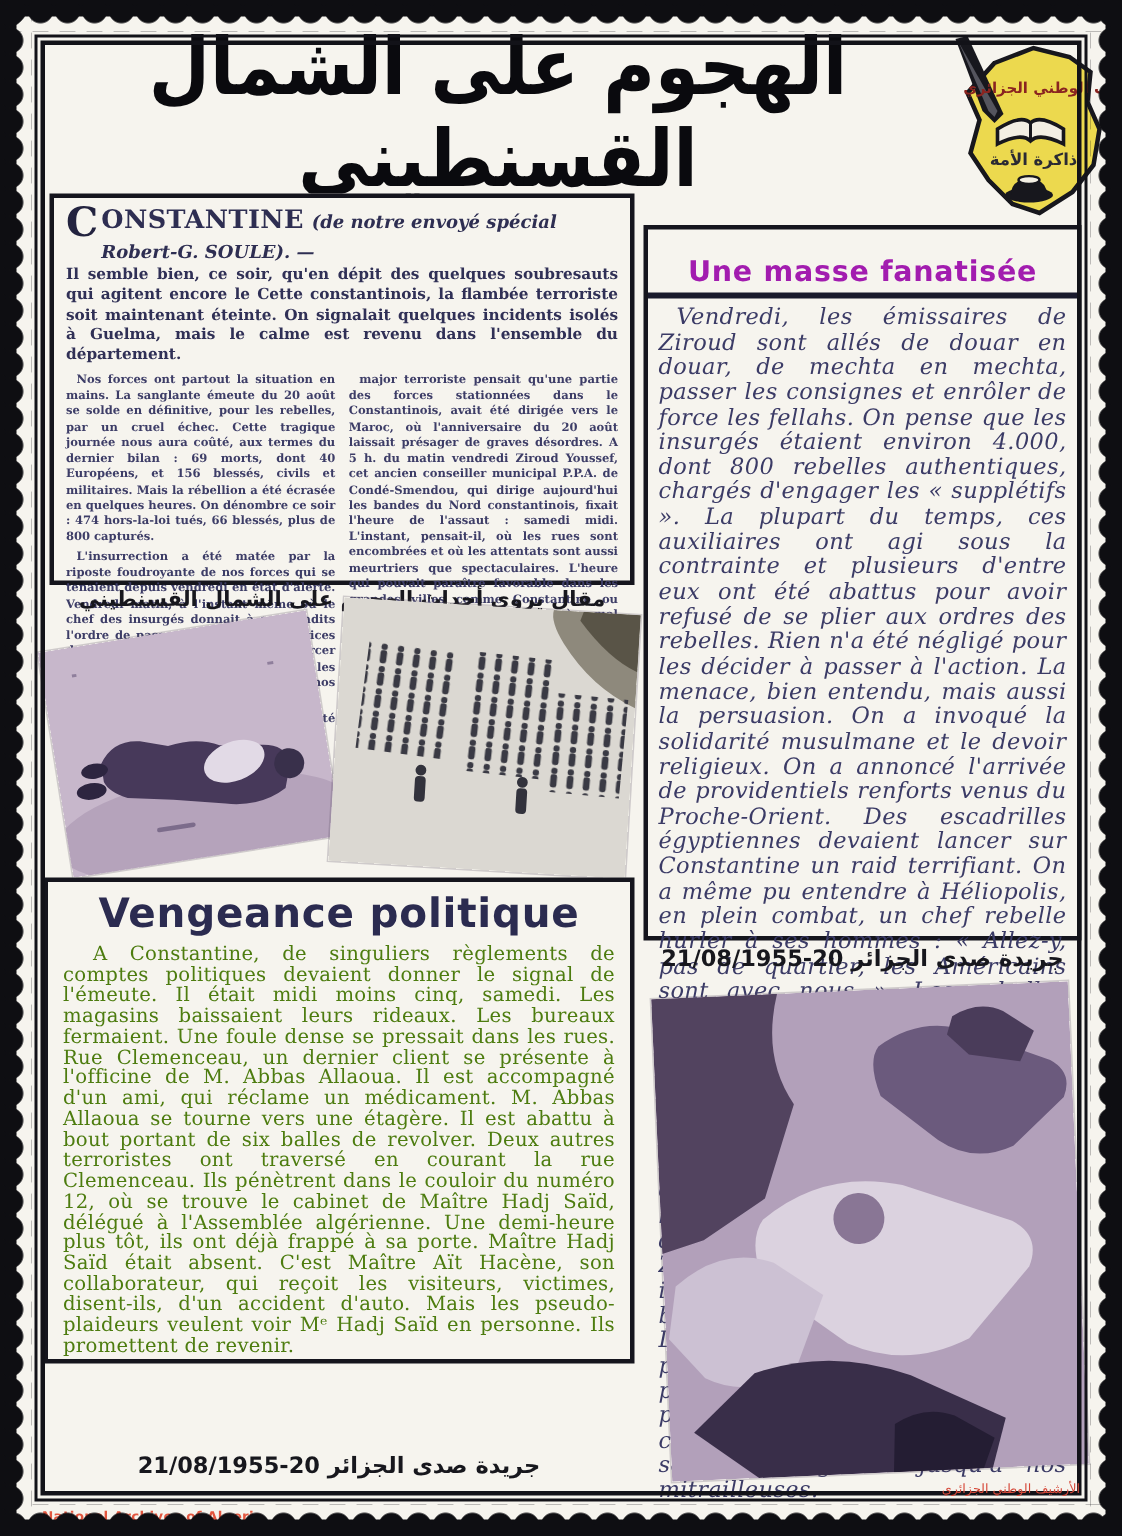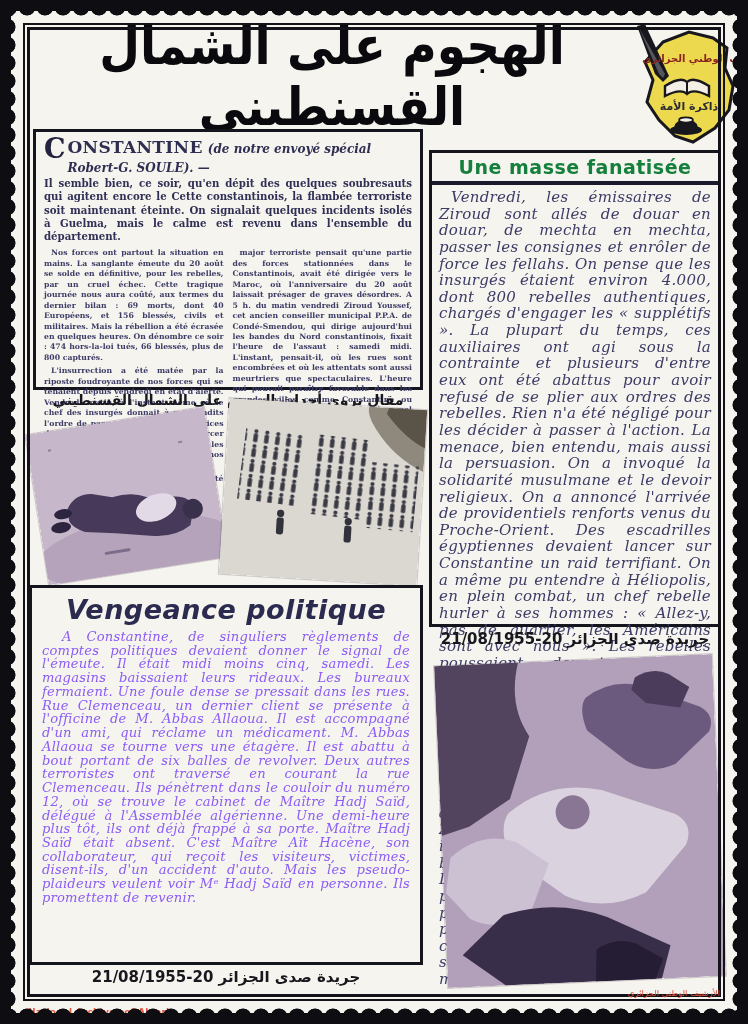--- a/index.html
+++ b/index.html
@@ -52,29 +52,29 @@
   .const-col p{margin:0 0 3px 0;text-indent:7px;}
 
   .caption-ar{
     position:absolute;text-align:center;font-family:"DejaVu Sans",sans-serif;
     font-weight:bold;color:#17171d;
   }
   .cap-left1{left:33px;top:392px;width:390px;font-size:14px;}
   .cap-left2{left:29px;top:968px;width:394px;font-size:15px;}
   .cap-right{left:429px;top:630px;width:292px;font-size:15px;}
 
-  .veng-box{left:29px;top:585px;width:394px;height:380px;padding:4px 10px;font-style:italic;}
+  .veng-box{left:29px;top:585px;width:394px;height:324px;padding:4px 10px;}
   .veng-title{font-family:"DejaVu Sans",sans-serif;font-weight:900;font-size:27px;
     text-align:center;color:#2b2b50;margin:2px 0 5px 0;letter-spacing:.5px;}
-  .veng-body{font-size:13.1px;line-height:1.05;text-align:justify;color:#8b5cf6;
+  .veng-body{font-size:13.1px;line-height:1.05;text-align:justify;color:#4d7c0f;
     text-indent:20px;letter-spacing:.2px;}
 
   .masse-box{left:429px;top:150px;width:292px;height:477px;padding:0;}
   .masse-title{font-family:"DejaVu Sans",sans-serif;font-weight:900;font-size:19px;
-    text-align:center;color:#15803d;padding:3px 0 3px 0;border-bottom:4px solid #1a1a2c;
+    text-align:center;color:#a21caf;padding:17px 0 3px 0;border-bottom:4px solid #1a1a2c;
     letter-spacing:.5px;}
   .masse-body{padding:4px 7px 0 7px;font-size:15px;line-height:1.11;text-align:justify;
     color:#3b3b66;text-indent:12px;letter-spacing:.25px;font-style:italic;}
 
   
   .photo{position:absolute;box-shadow:0 0 0 1px rgba(90,80,100,.25);}
   .photo svg{display:block;}
   .photo-body1{left:36px;top:420px;width:181px;height:152px;transform:rotate(-9deg);}
   .photo-troops{left:224px;top:404px;width:198px;height:176px;transform:rotate(3.5deg);}
   .photo-bodies2{left:441px;top:660px;width:278px;height:322px;transform:rotate(-2.5deg);}

